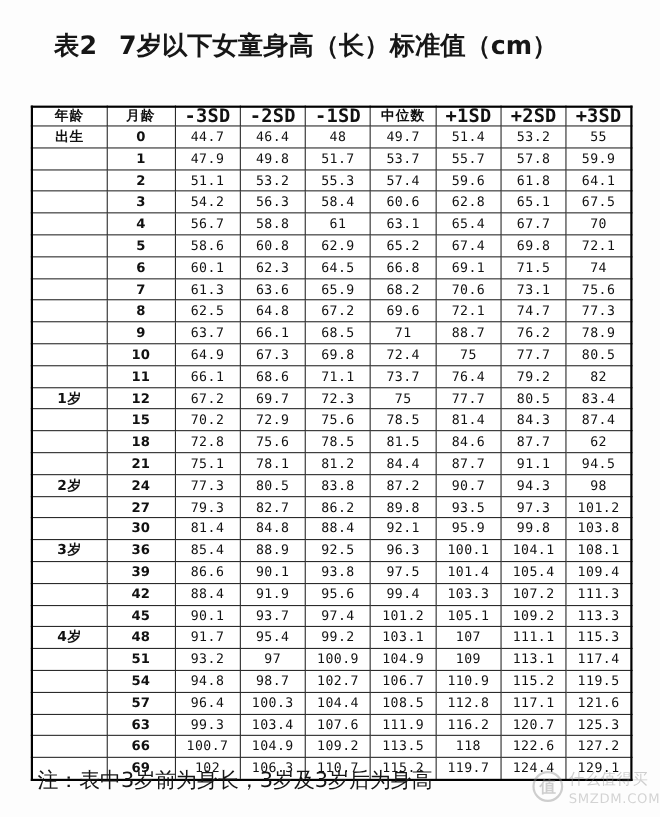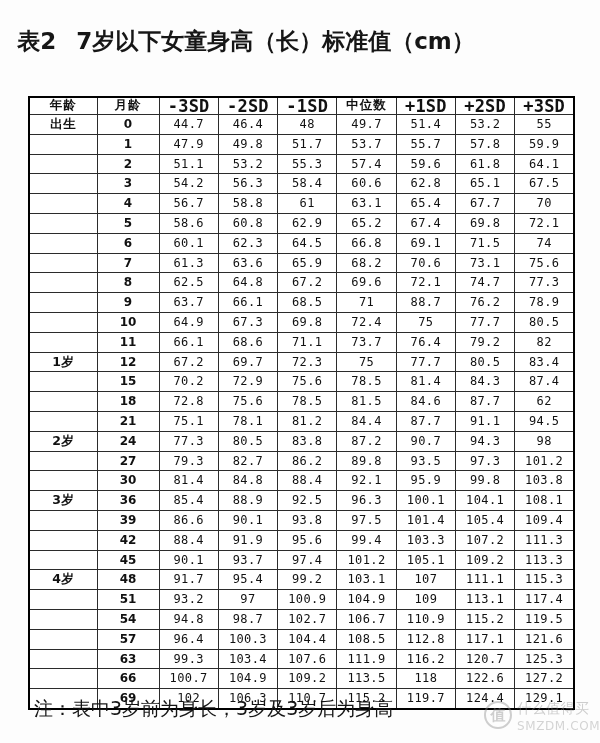--- a/index.html
+++ b/index.html
@@ -26,20 +26,21 @@
   }
 
   
   .title-bar {
     position: absolute;
     left: 0;
     top: 26px;
     width: 492px;
     text-align: center;
     white-space: nowrap;
+    padding-left: 32px;
   }
   .title-text {
     display: inline-block;
     font-size: 23px;
     font-weight: bold;
     letter-spacing: 0px;
     color: #161616;
     font-family: "DejaVu Sans", "Liberation Sans", sans-serif;
   }
   .title-prefix {

